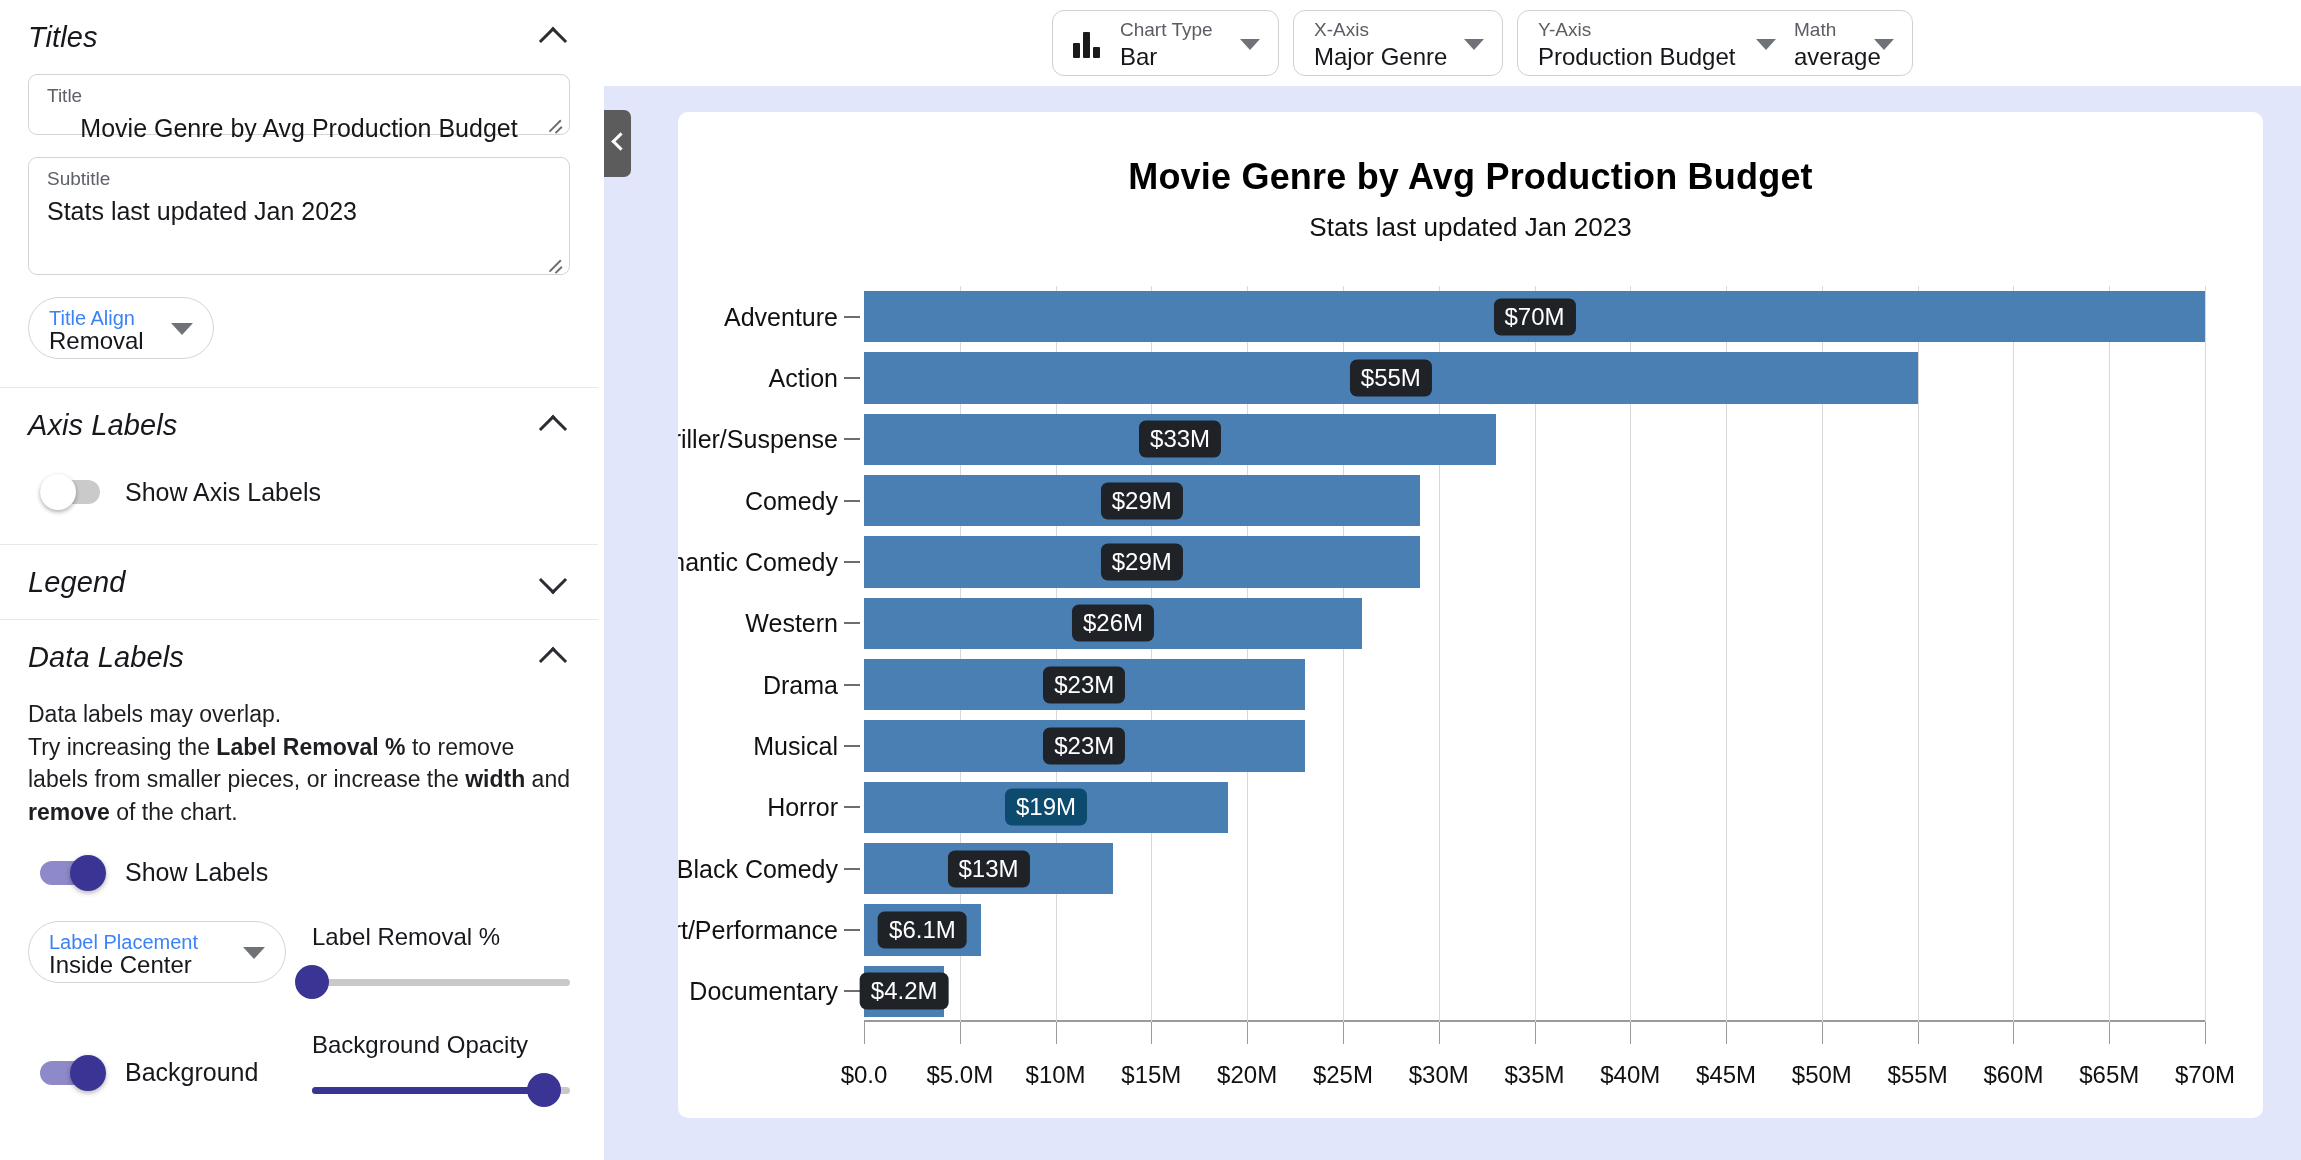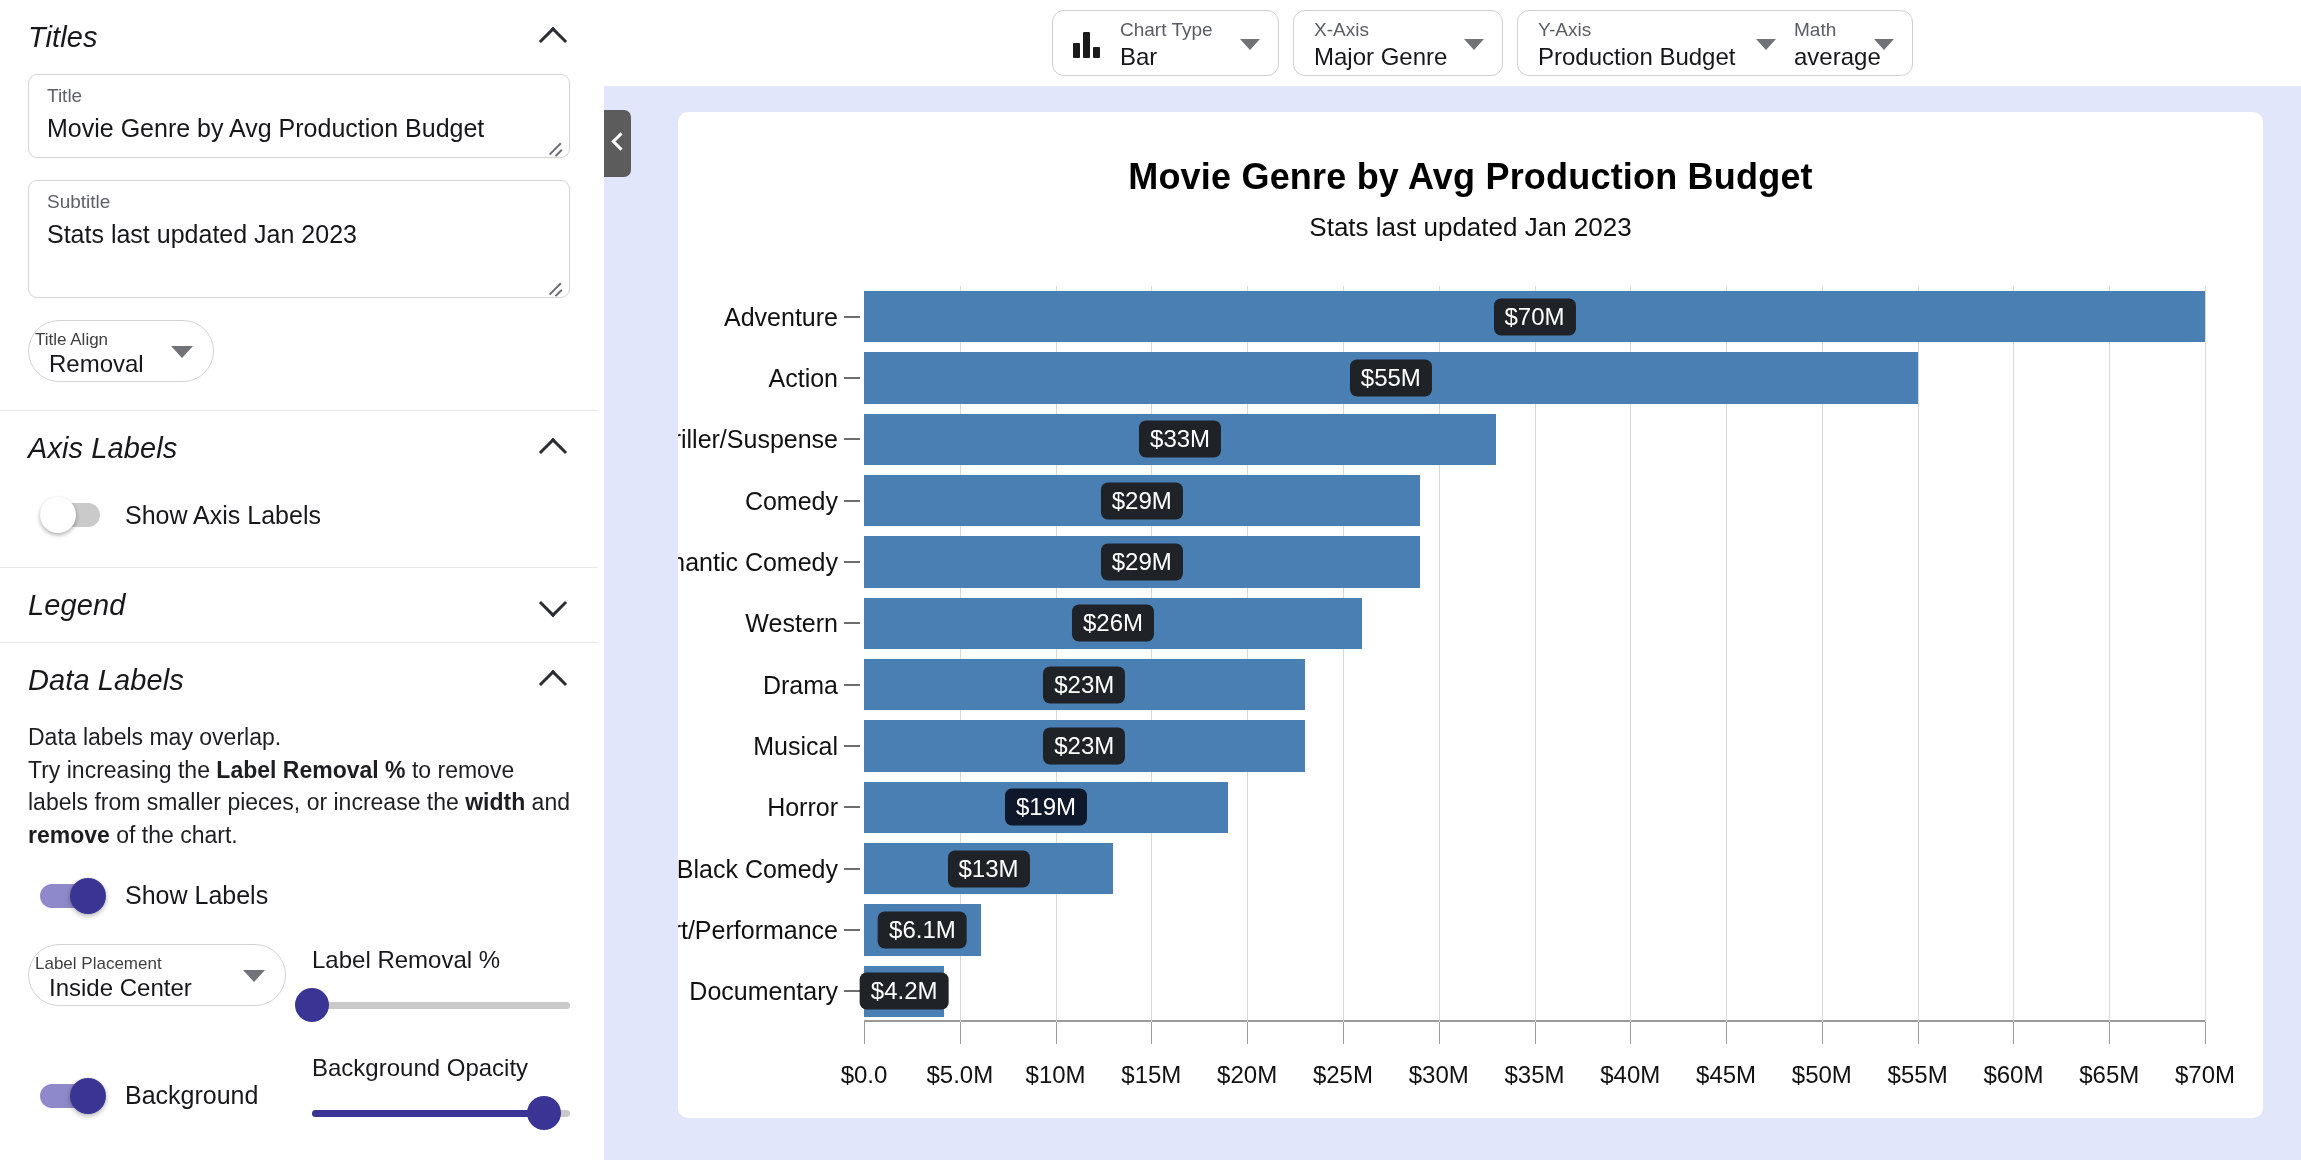--- a/index.html
+++ b/index.html
@@ -53,42 +53,42 @@
   }
   .field .flabel {
     position: absolute; left: 18px; top: 10px;
     font-size: 19px; color: #5e6168;
   }
   .field .fvalue {
     padding: 38px 18px 14px 18px;
     font-size: 25px; color: #15171a; line-height: 1.25;
     min-height: 26px;
   }
-  .ta-big { height: 84px; }
+  .ta-big { height: 61px; text-align: center; }
   .ta-tall { height: 118px; }
   .resize-grip {
     position: absolute; right: 6px; bottom: 4px; width: 18px; height: 18px;
   }
   .resize-grip::before, .resize-grip::after {
     content: ""; position: absolute; background: #6b6e74; height: 1.5px;
     transform: rotate(-45deg); transform-origin: center;
   }
   .resize-grip::before { width: 16px; right: 0; bottom: 4px; }
   .resize-grip::after  { width: 9px;  right: 0; bottom: 0px; }
 
   .select-pill {
     position: relative;
     border: 1px solid #d4d4d4;
     border-radius: 32px;
     height: 62px;
     background: #fff;
     display: inline-block;
     min-width: 186px;
   }
-  .select-pill .flabel { position: absolute; left: 6px; top: 9px; font-size: 17px; color: #404040; }
+  .select-pill .flabel { position: absolute; left: 20px; top: 9px; font-size: 20px; color: #3b82f6; }
   .select-pill .fvalue { position: absolute; left: 20px; top: 29px; font-size: 24px; color: #15171a; }
   .caret {
     position: absolute; right: 20px; top: 50%; margin-top: -5px;
     width: 0; height: 0;
     border-left: 11px solid transparent; border-right: 11px solid transparent;
     border-top: 12px solid #6f7277;
   }
 
   
   .toggle-row { display: flex; align-items: center; gap: 15px; padding: 12px 0 0 12px; }
@@ -487,21 +487,21 @@
               <div class="bar-row" style="top: 59%; height: 7%;">
                 <div class="bar" style="width: 32.8571%; background: rgb(74, 127, 179);"></div>
                 <div class="tickmark"></div>
                 <div class="cat-label">Musical</div>
                 <div class="dlabel" style="left: 16.4286%; background: rgb(31, 35, 40); color: rgb(255, 255, 255);">$23M</div>
               </div>
               <div class="bar-row" style="top: 67.3333%; height: 7%;">
                 <div class="bar" style="width: 27.1429%; background: rgb(74, 127, 179);"></div>
                 <div class="tickmark"></div>
                 <div class="cat-label">Horror</div>
-                <div class="dlabel" style="left: 13.5714%; background: #0f172a; color: rgb(255, 255, 255);">$19M</div>
+                <div class="dlabel" style="left: 13.5714%; background: #0c4a6e; color: rgb(255, 255, 255);">$19M</div>
               </div>
               <div class="bar-row" style="top: 75.6667%; height: 7%;">
                 <div class="bar" style="width: 18.5714%; background: rgb(74, 127, 179);"></div>
                 <div class="tickmark"></div>
                 <div class="cat-label">Black Comedy</div>
                 <div class="dlabel" style="left: 9.28571%; background: rgb(31, 35, 40); color: rgb(255, 255, 255);">$13M</div>
               </div>
               <div class="bar-row" style="top: 84%; height: 7%;">
                 <div class="bar" style="width: 8.71429%; background: rgb(74, 127, 179);"></div>
                 <div class="tickmark"></div>

